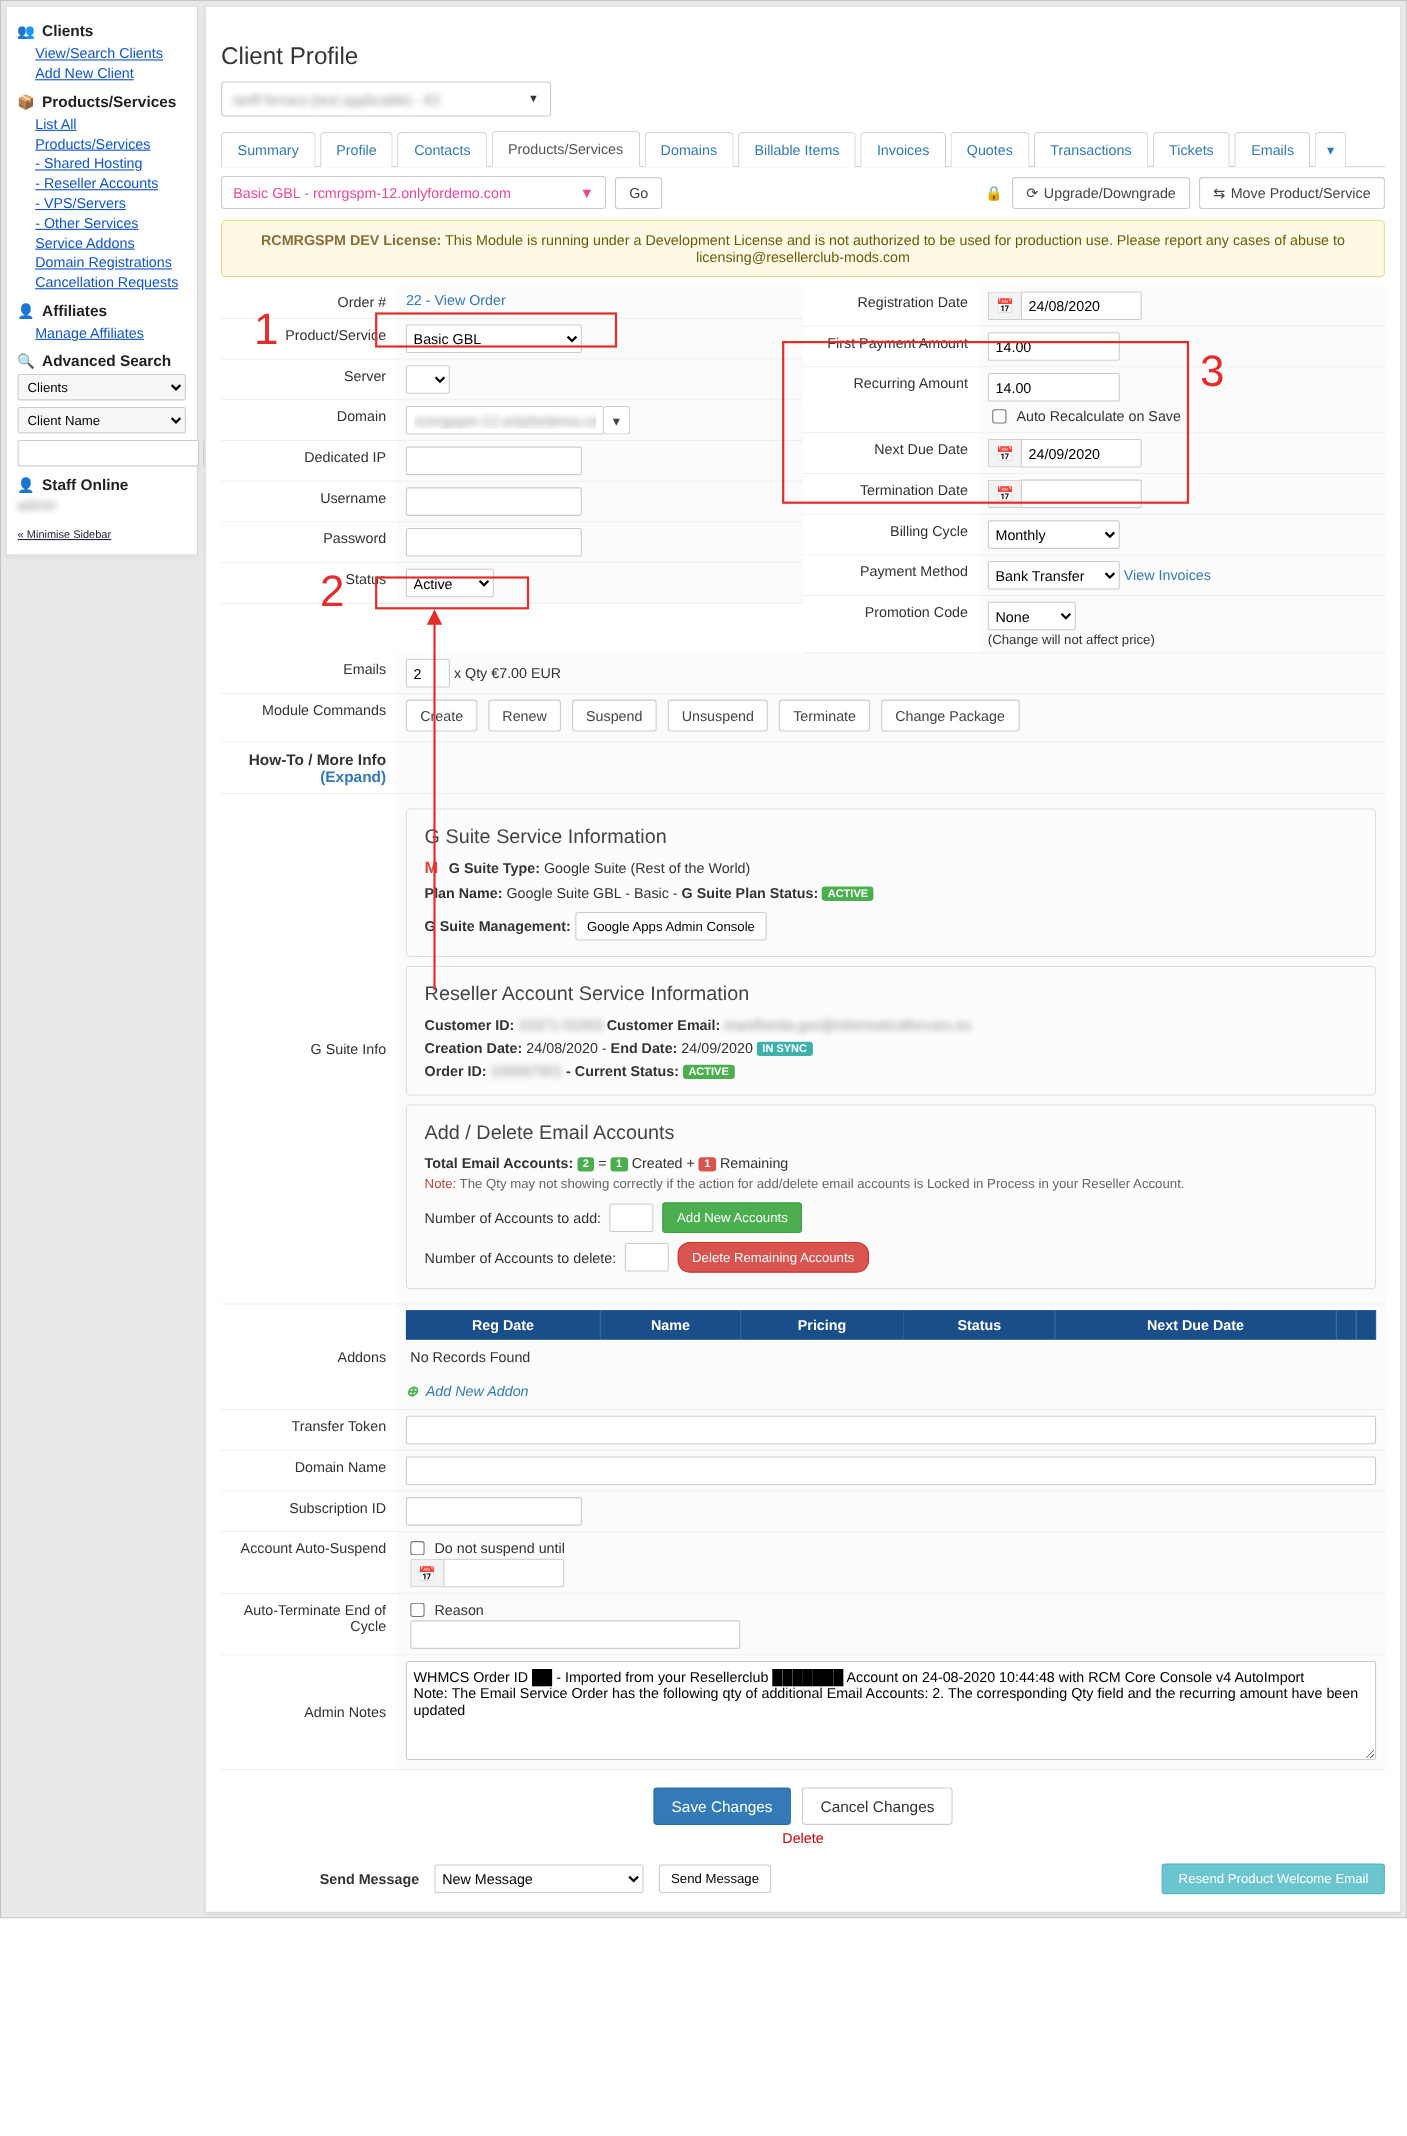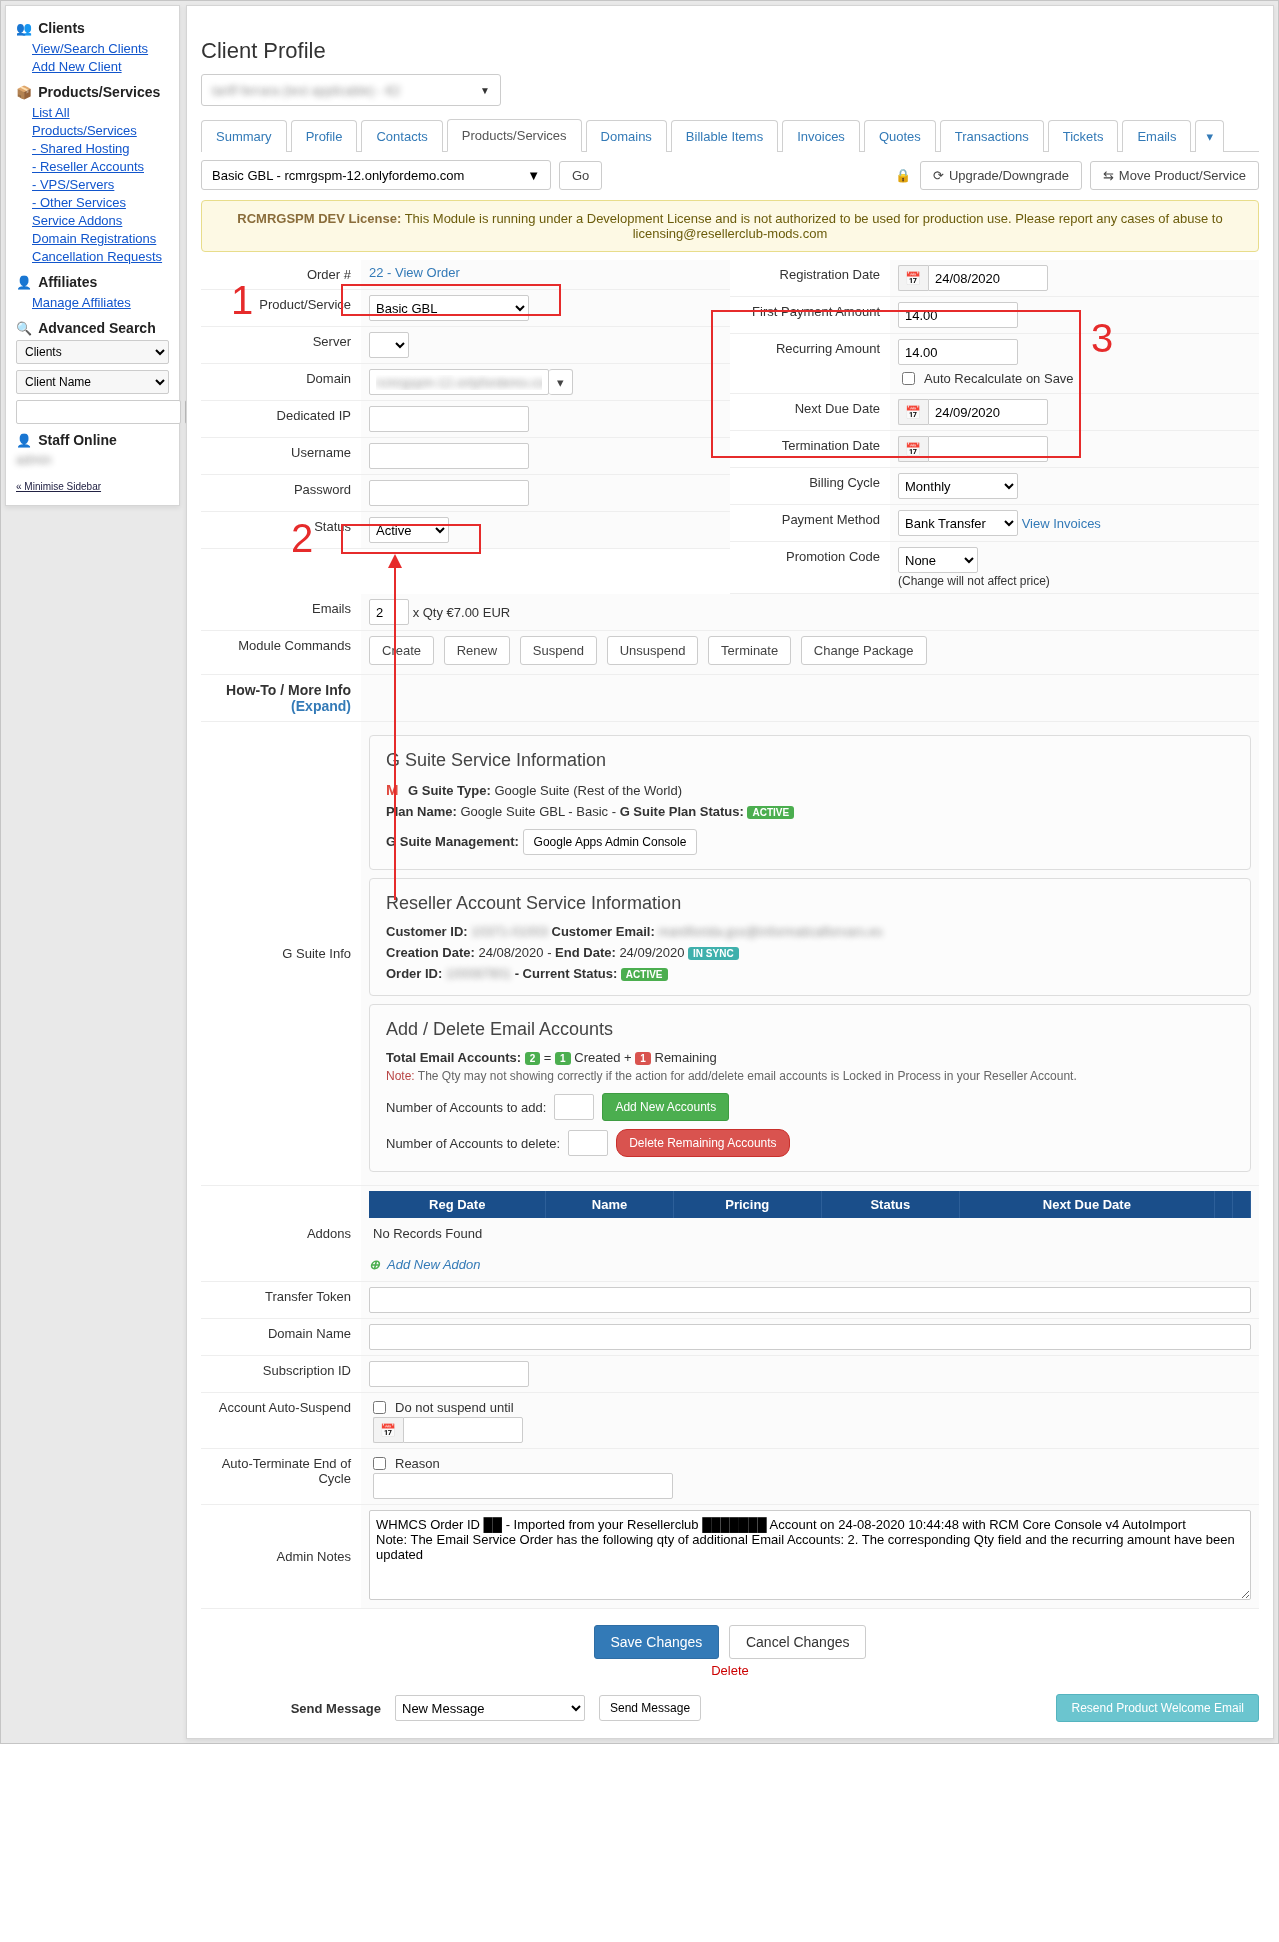--- a/index.html
+++ b/index.html
@@ -45,40 +45,40 @@
   h1.page-title { font-size:22px; font-weight:normal; color:#333; margin:4px 0 10px; }
   .client-sel { display:inline-flex; align-items:center; border:1px solid #ccc; border-radius:3px; height:32px; width:300px; padding:0 10px; justify-content:space-between; margin-bottom:12px;}
   .client-sel .caret { font-size:10px; }
   
   .tabs { display:flex; flex-wrap:wrap; gap:4px; border-bottom:1px solid #d0d0d0; margin-bottom:8px; align-items:flex-end;}
   .tab { display:inline-block; padding:8px 14px; border:1px solid #d0d0d0; border-bottom:none; background:#fff; border-top-left-radius:4px; border-top-right-radius:4px; font-size:13px; color:#337ab7; cursor:pointer; position:relative; top:1px;}
   .tab.active { color:#555; background:#fff; border-bottom:1px solid #fff;}
   .tab.more { padding:8px 10px;}
   
   .action-row { display:flex; align-items:center; gap:8px; margin-bottom:10px; }
-  .action-row .prod-sel { flex:0 0 350px; display:flex; align-items:center; border:1px solid #ccc; border-radius:3px; height:30px; padding:0 10px; justify-content:space-between; font-size:13px; color:#000000;}
+  .action-row .prod-sel { flex:0 0 350px; display:flex; align-items:center; border:1px solid #ccc; border-radius:3px; height:30px; padding:0 10px; justify-content:space-between; font-size:13px; color:#ec4899;}
   .btn { display:inline-flex; align-items:center; gap:5px; border:1px solid #ccc; background:#fff; border-radius:3px; padding:6px 12px; font-size:13px; cursor:pointer; color:#444;}
   .spacer-lock { margin-left:auto; color:#b84444; }
   
   .notice { background:#fdf9e4; border:1px solid #e8dd8b; color:#6b5c0b; border-radius:4px; padding:10px 12px; font-size:13px; text-align:center; margin-bottom:8px;}
   .notice b { color:#8a6d3b; }
   .notice .mail { color:#6b5c0b; }
   .form-row { display:flex; }
   .cell-l { width:160px; background:#fff; padding:7px 10px; text-align:right; color:#333; border-bottom:1px solid #eee;}
   .cell-v { flex:1; background:#fbfbfb; padding:5px 8px; border-bottom:1px solid #eee;}
   .cell-l2 { width:160px; background:#fff; padding:7px 10px; text-align:right; border-bottom:1px solid #eee;}
   .cell-v2 { flex:1; background:#fbfbfb; padding:5px 8px; border-bottom:1px solid #eee;}
   .two-col { display:flex; }
   .two-col > .col { flex:1; }
   .inp { height:26px; border:1px solid #ccc; border-radius:2px; padding:0 6px; font-size:13px; background:#fff;}
   .inp.xs { width:40px; text-align:left;}
   select.inp { padding:0 2px; }
   .date-wrap { display:inline-flex; align-items:stretch; }
   .date-wrap .cal { display:inline-flex; align-items:center; justify-content:center; width:30px; border:1px solid #ccc; border-right:none; background:#f3f3f3; color:#666; border-top-left-radius:2px; border-bottom-left-radius:2px;}
-  .date-wrap .inp { border-top-left-radius:0; border-bottom-left-radius:0; width:120px;}
+  .date-wrap .inp { border-top-left-radius:0; border-bottom-left-radius:0; width:110px;}
   .link { color:#337ab7; text-decoration:none; }
   .mod-btns button { margin-right:6px; margin-bottom:4px;}
   .howto { text-align:right; font-weight:bold; font-size:14px; }
   .howto a { color:#337ab7;}
   
   .panel { border:1px solid #ddd; border-radius:4px; padding:14px 16px; background:#fcfcfc; margin:8px 0; }
   .panel h3 { margin:0 0 10px; font-size:18px; font-weight:normal; color:#444;}
   .gicon { display:inline-block; width:18px; color:#e04a3f; font-weight:bold; font-size:15px; margin-right:4px;}
   .badge { display:inline-block; font-size:10px; font-weight:bold; color:#fff; padding:1px 5px; border-radius:3px; vertical-align:middle;}
   .badge.green { background:#4bae4f; }

